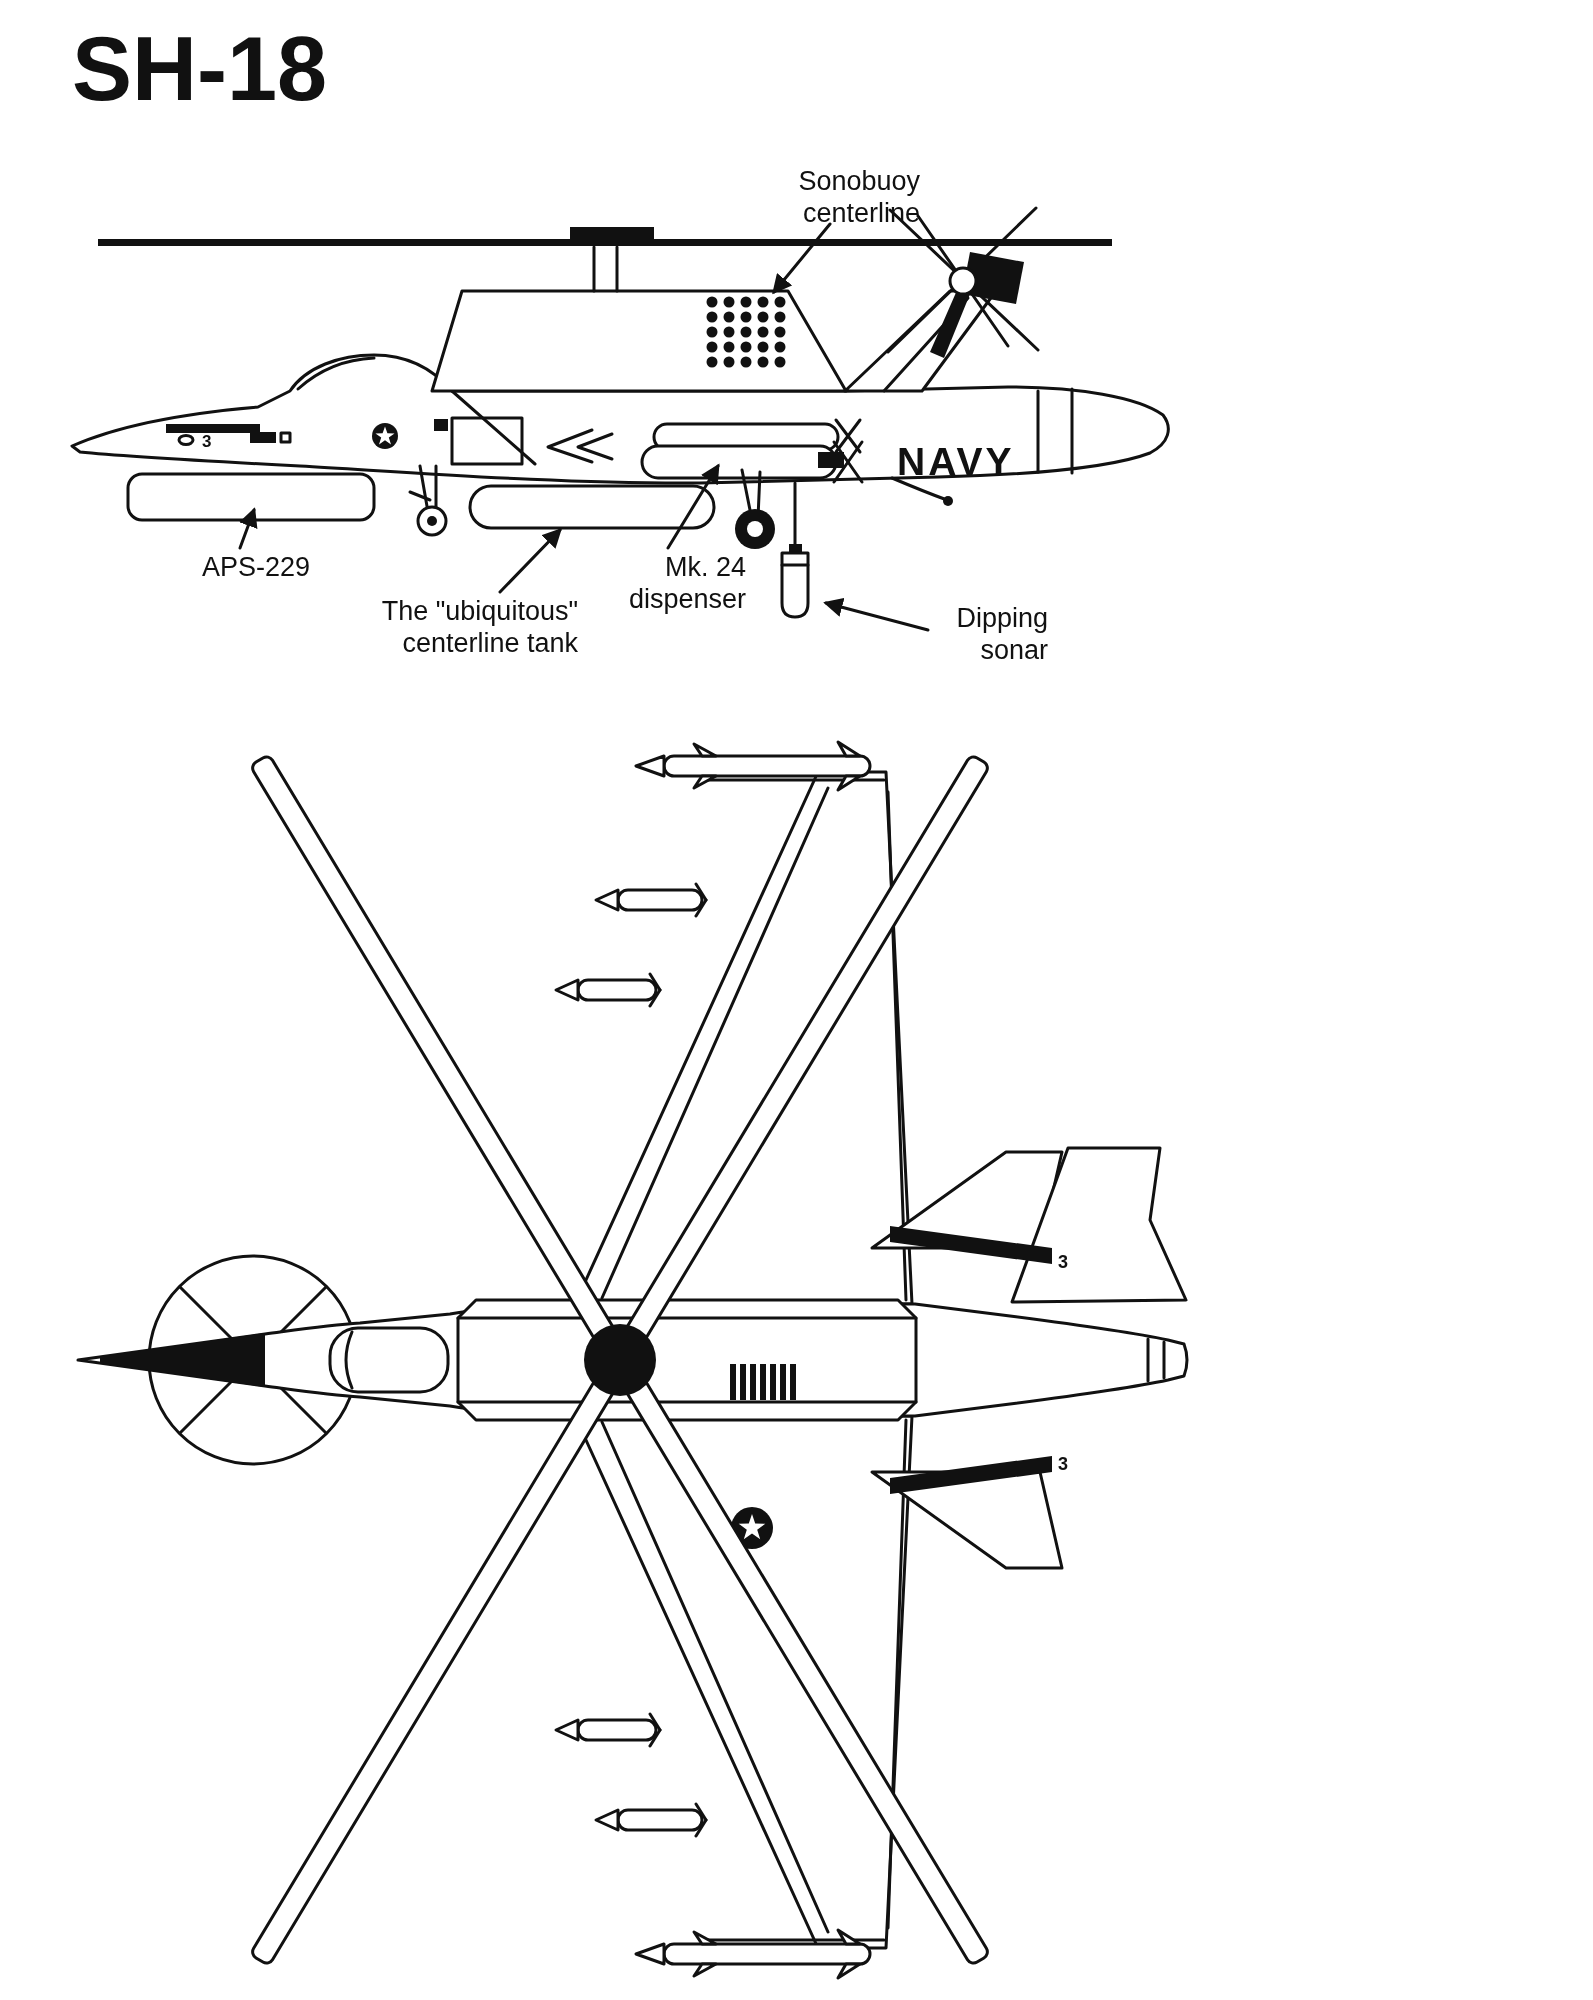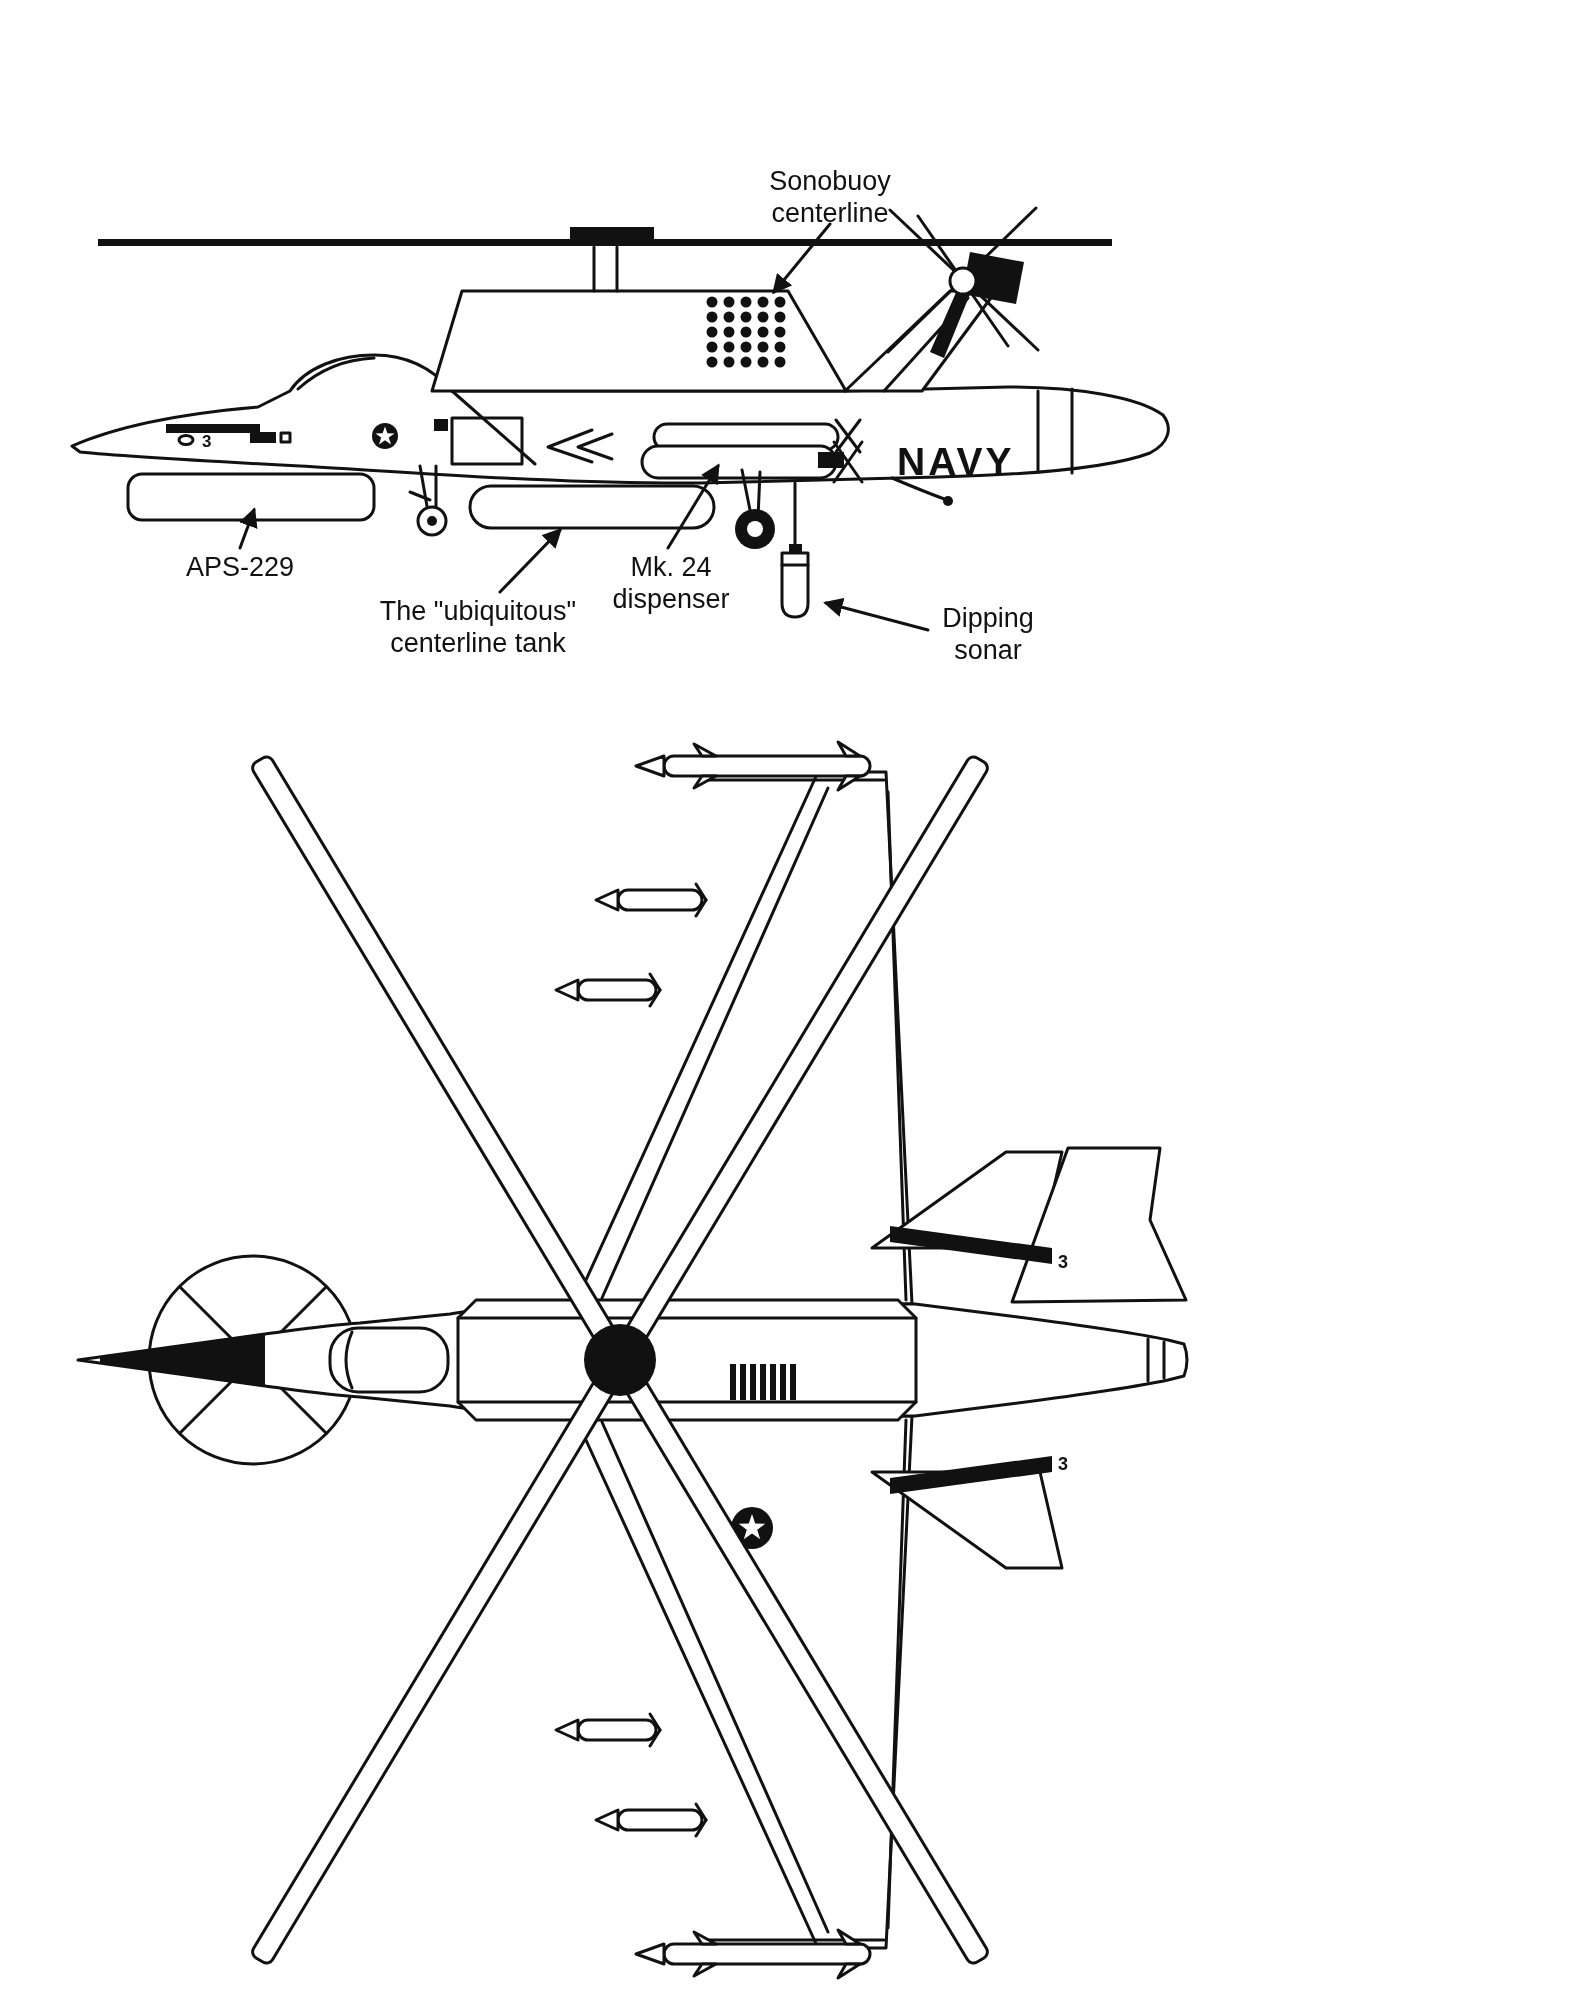--- a/index.html
+++ b/index.html
@@ -3,21 +3,21 @@
 <meta charset="utf-8">
 <style>
   html,body{margin:0;padding:0;background:#e8e8e8;}
   .page{position:relative;width:1593px;height:2000px;background:#fff;overflow:hidden;
         font-family:"Liberation Sans",sans-serif;color:#111;}
   .art{position:absolute;left:0;top:0;width:1593px;height:2000px;}
   .hdr{position:absolute;left:72px;top:18px;display:flex;align-items:baseline;gap:30px;}
   .hdr .t{font-size:90px;font-weight:700;letter-spacing:0px;}
   .hdr .s{font-size:47px;font-weight:400;}
   .lbl{position:absolute;font-size:27px;line-height:1.18;text-align:center;font-weight:400;color:#111;}
-  .lbl span{display:block;}
+  .lbl span{display:block;text-align:right;}
   .navy{position:absolute;left:897px;top:440px;font-size:39px;font-weight:700;letter-spacing:3px;}
 </style>
 </head>
 <body>
 
 <div class="page">
 
   <svg class="art" viewBox="0 0 1593 2000" xmlns="http://www.w3.org/2000/svg">
     <defs>
       <marker id="ah" viewBox="0 0 10 10" refX="8.5" refY="5" markerWidth="6.5" markerHeight="6.5" orient="auto-start-reverse">
@@ -248,20 +248,21 @@
         </g>
         <g transform="rotate(-59 620 1360)">
           <rect x="-80" y="1349" width="1400" height="22" rx="7" fill="#fff"></rect>
         </g>
         <circle cx="620" cy="1360" r="36" fill="#111" stroke="none"></circle>
       </g>
     </g>
   </svg>
 
   <div class="hdr">
+    <span class="t">SH-18</span>
   </div>
 
   <div class="lbl" style="left:740px;top:166px;width:180px;">
     <span>Sonobuoy</span>
     <span>centerline</span>
   </div>
 
   <div class="lbl" style="left:170px;top:552px;width:140px;">
     <span>APS-229</span>
   </div>

